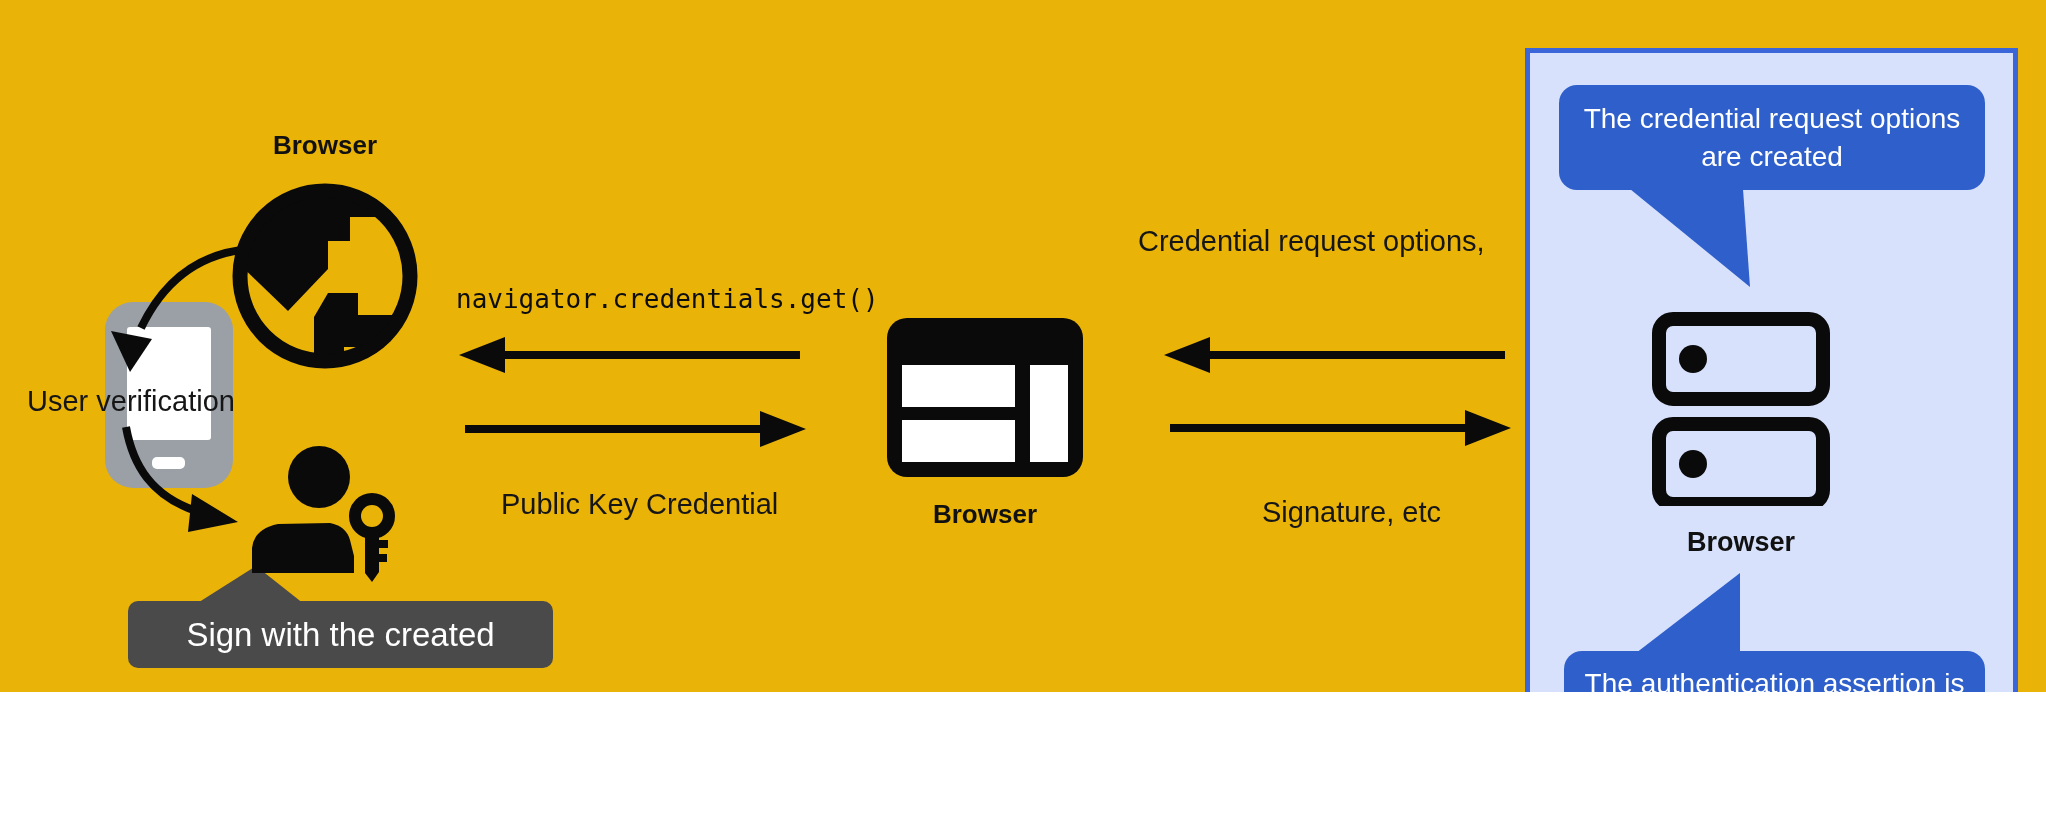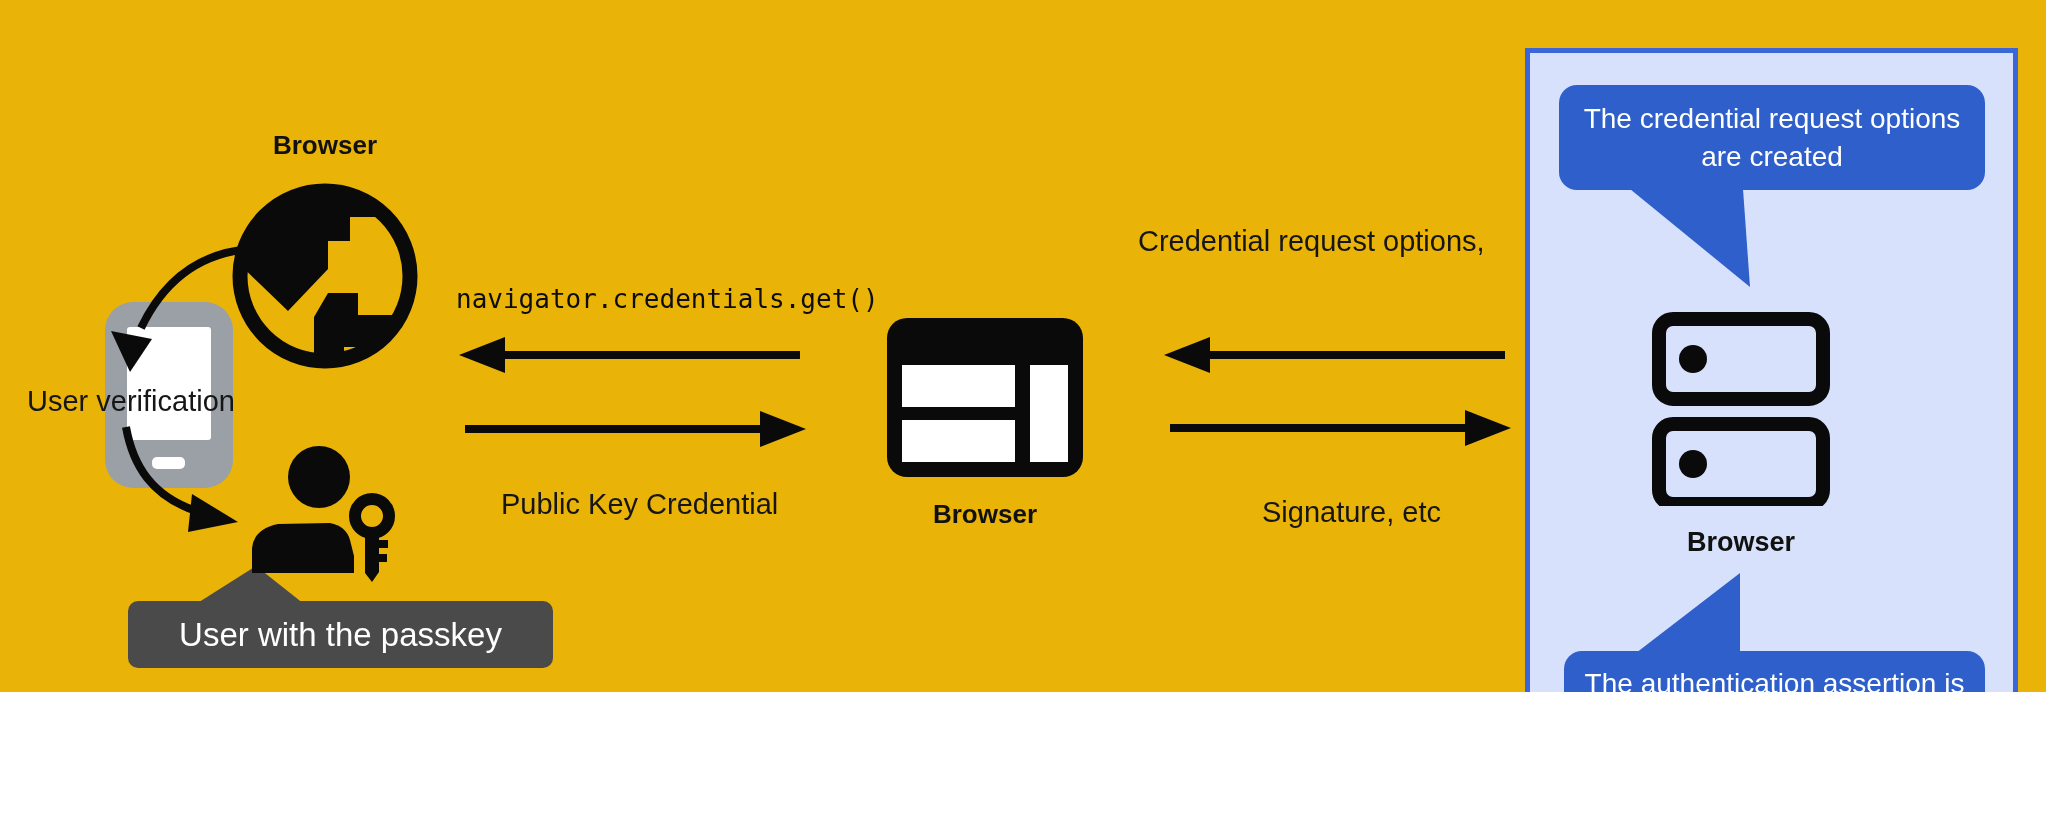--- a/index.html
+++ b/index.html
@@ -102,21 +102,21 @@
       <path d="M4 129 L4 104 Q6 85 30 80 L82 79 Q98 82 102 96 L106 112 L106 129 Z"></path>
     </g>
     <g>
       <circle cx="124" cy="72" r="17" fill="none" stroke="#0a0a0a" stroke-width="12"></circle>
       <path d="M117 88 H131 V96 H140 V104 H131 V110 H139 V118 H131 L131 128 L124 138 L117 129 Z" fill="#0a0a0a"></path>
     </g>
   </svg>
 
   <div class="abs lbl-bold center" style="left:230px;top:130px;width:190px;">Browser</div>
   <div class="abs lbl" style="left:14px;top:383px;margin-left:13px;">User verification</div>
-  <div class="abs tooltip" style="left:128px;top:601px;width:425px;height:67px;">User with the passkey</div>
+  <div class="abs tooltip" style="left:128px;top:601px;width:425px;height:67px;">Sign with the created</div>
 
   <div class="abs code" style="left:456px;top:272px;">navigator.credentials.get()</div>
   <div class="abs lbl" style="left:501px;top:486px;">Public Key Credential</div>
 
   <svg class="abs" style="left:887px;top:318px;" width="196" height="159" viewBox="0 0 196 159">
     <rect x="0" y="0" width="196" height="159" rx="20" fill="#0a0a0a"></rect>
     <rect x="15" y="47" width="113" height="42" fill="#ffffff"></rect>
     <rect x="15" y="102" width="113" height="42" fill="#ffffff"></rect>
     <rect x="143" y="47" width="38" height="97" fill="#ffffff"></rect>
   </svg>

